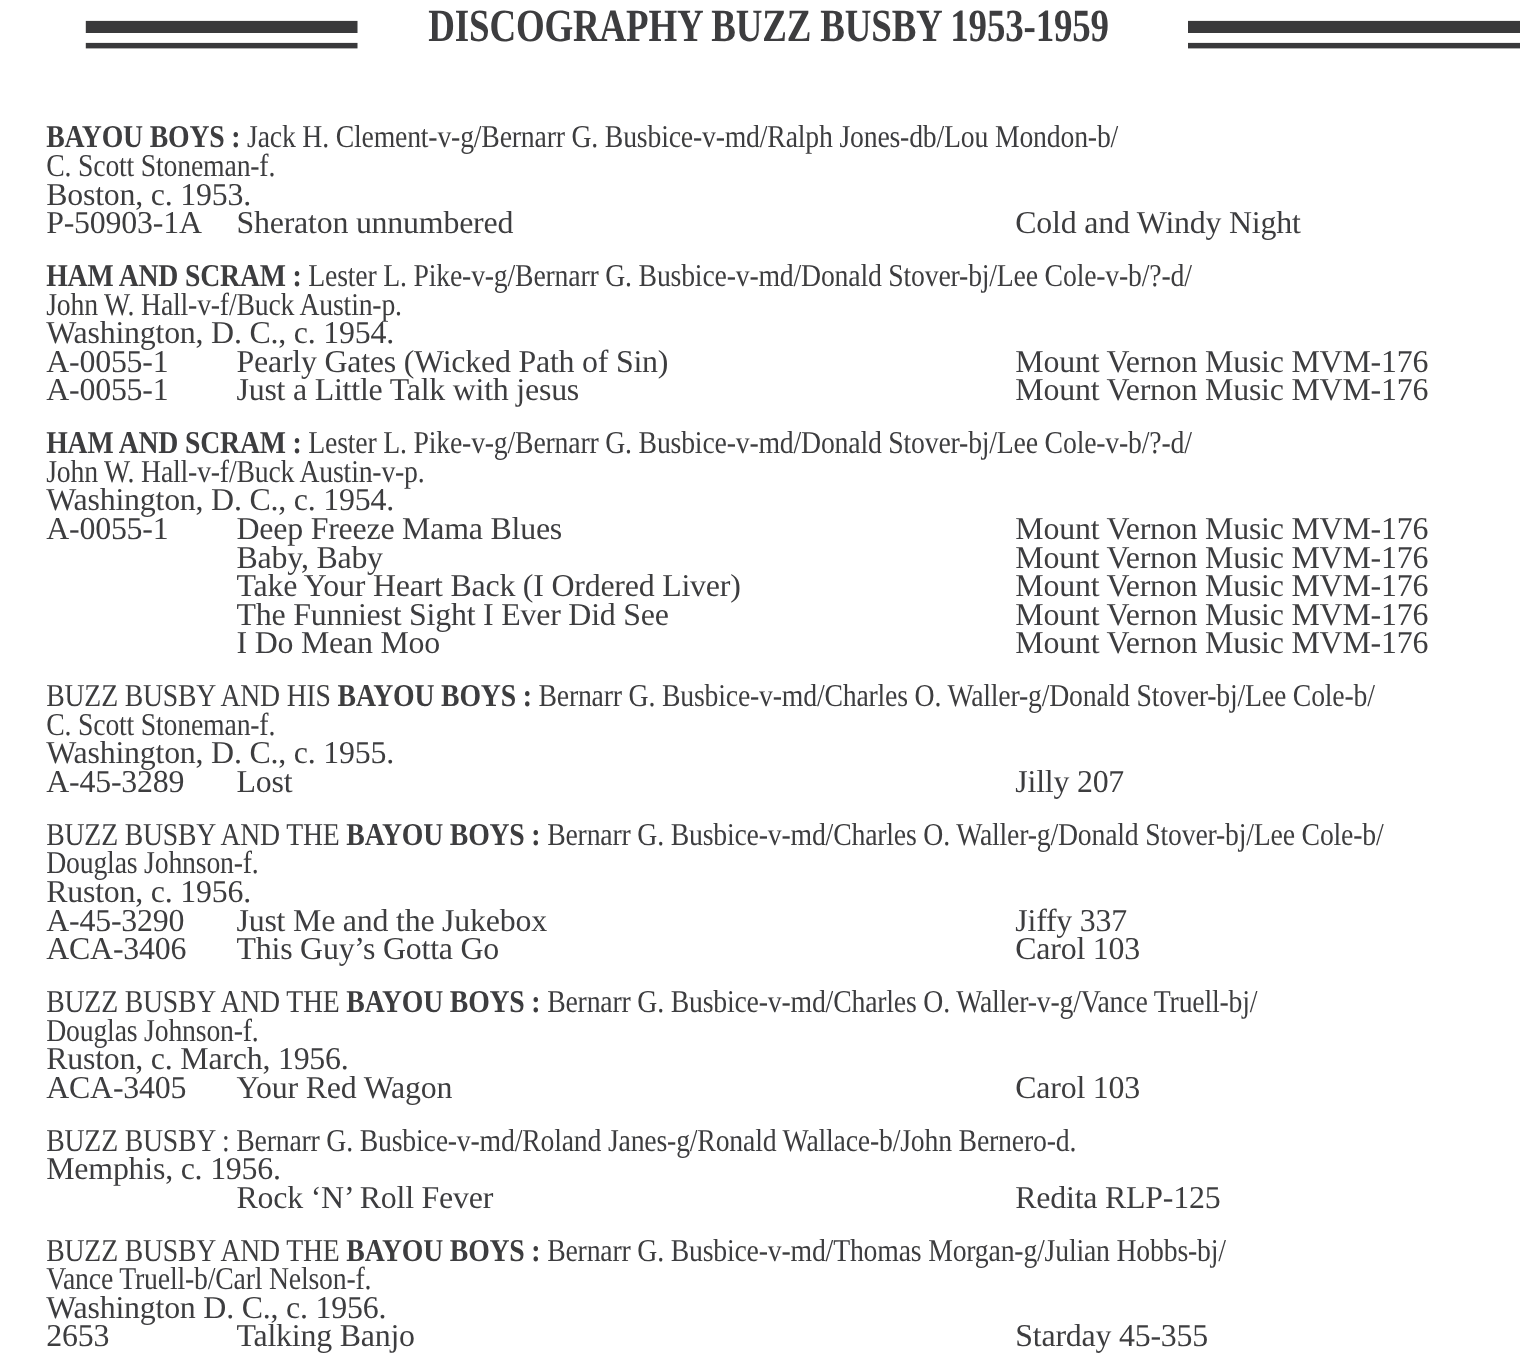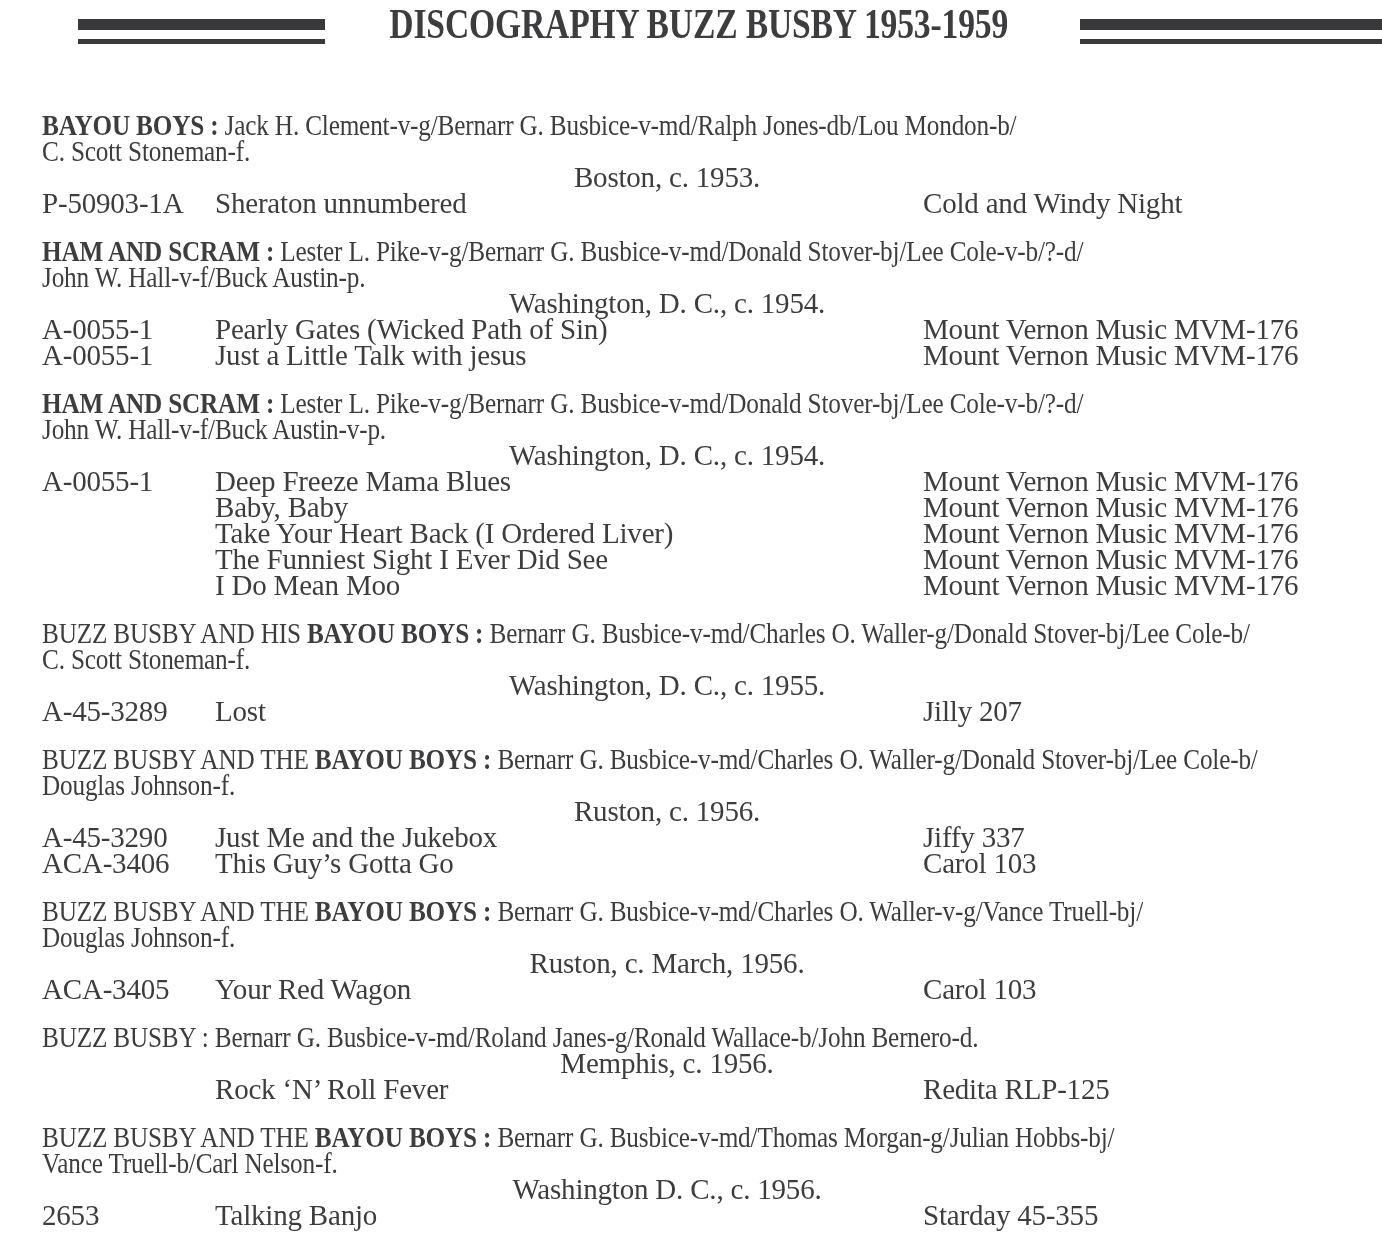--- a/index.html
+++ b/index.html
@@ -29,21 +29,21 @@
     white-space: nowrap;
   }
   main { margin-top: 64px; padding-left: 42px; }
   section { margin-bottom: 22px; }
   .heading {
     margin: 0;
     white-space: nowrap;
     transform: scaleX(0.87); transform-origin: 0 0;
   }
   .band { font-weight: bold; }
-  .location { margin: 0; text-align: center; padding-right: 90px; }
+  .location { margin: 0; text-align: left; padding-right: 90px; }
   .rows { margin: 0; }
   .row { display: grid; grid-template-columns: 173px 708px auto; }
   .cell { white-space: nowrap; }
 </style>
 </head>
 <body>
 
 <header>
   <div class="rule rule-left">
     <div class="bar-thick"></div>

